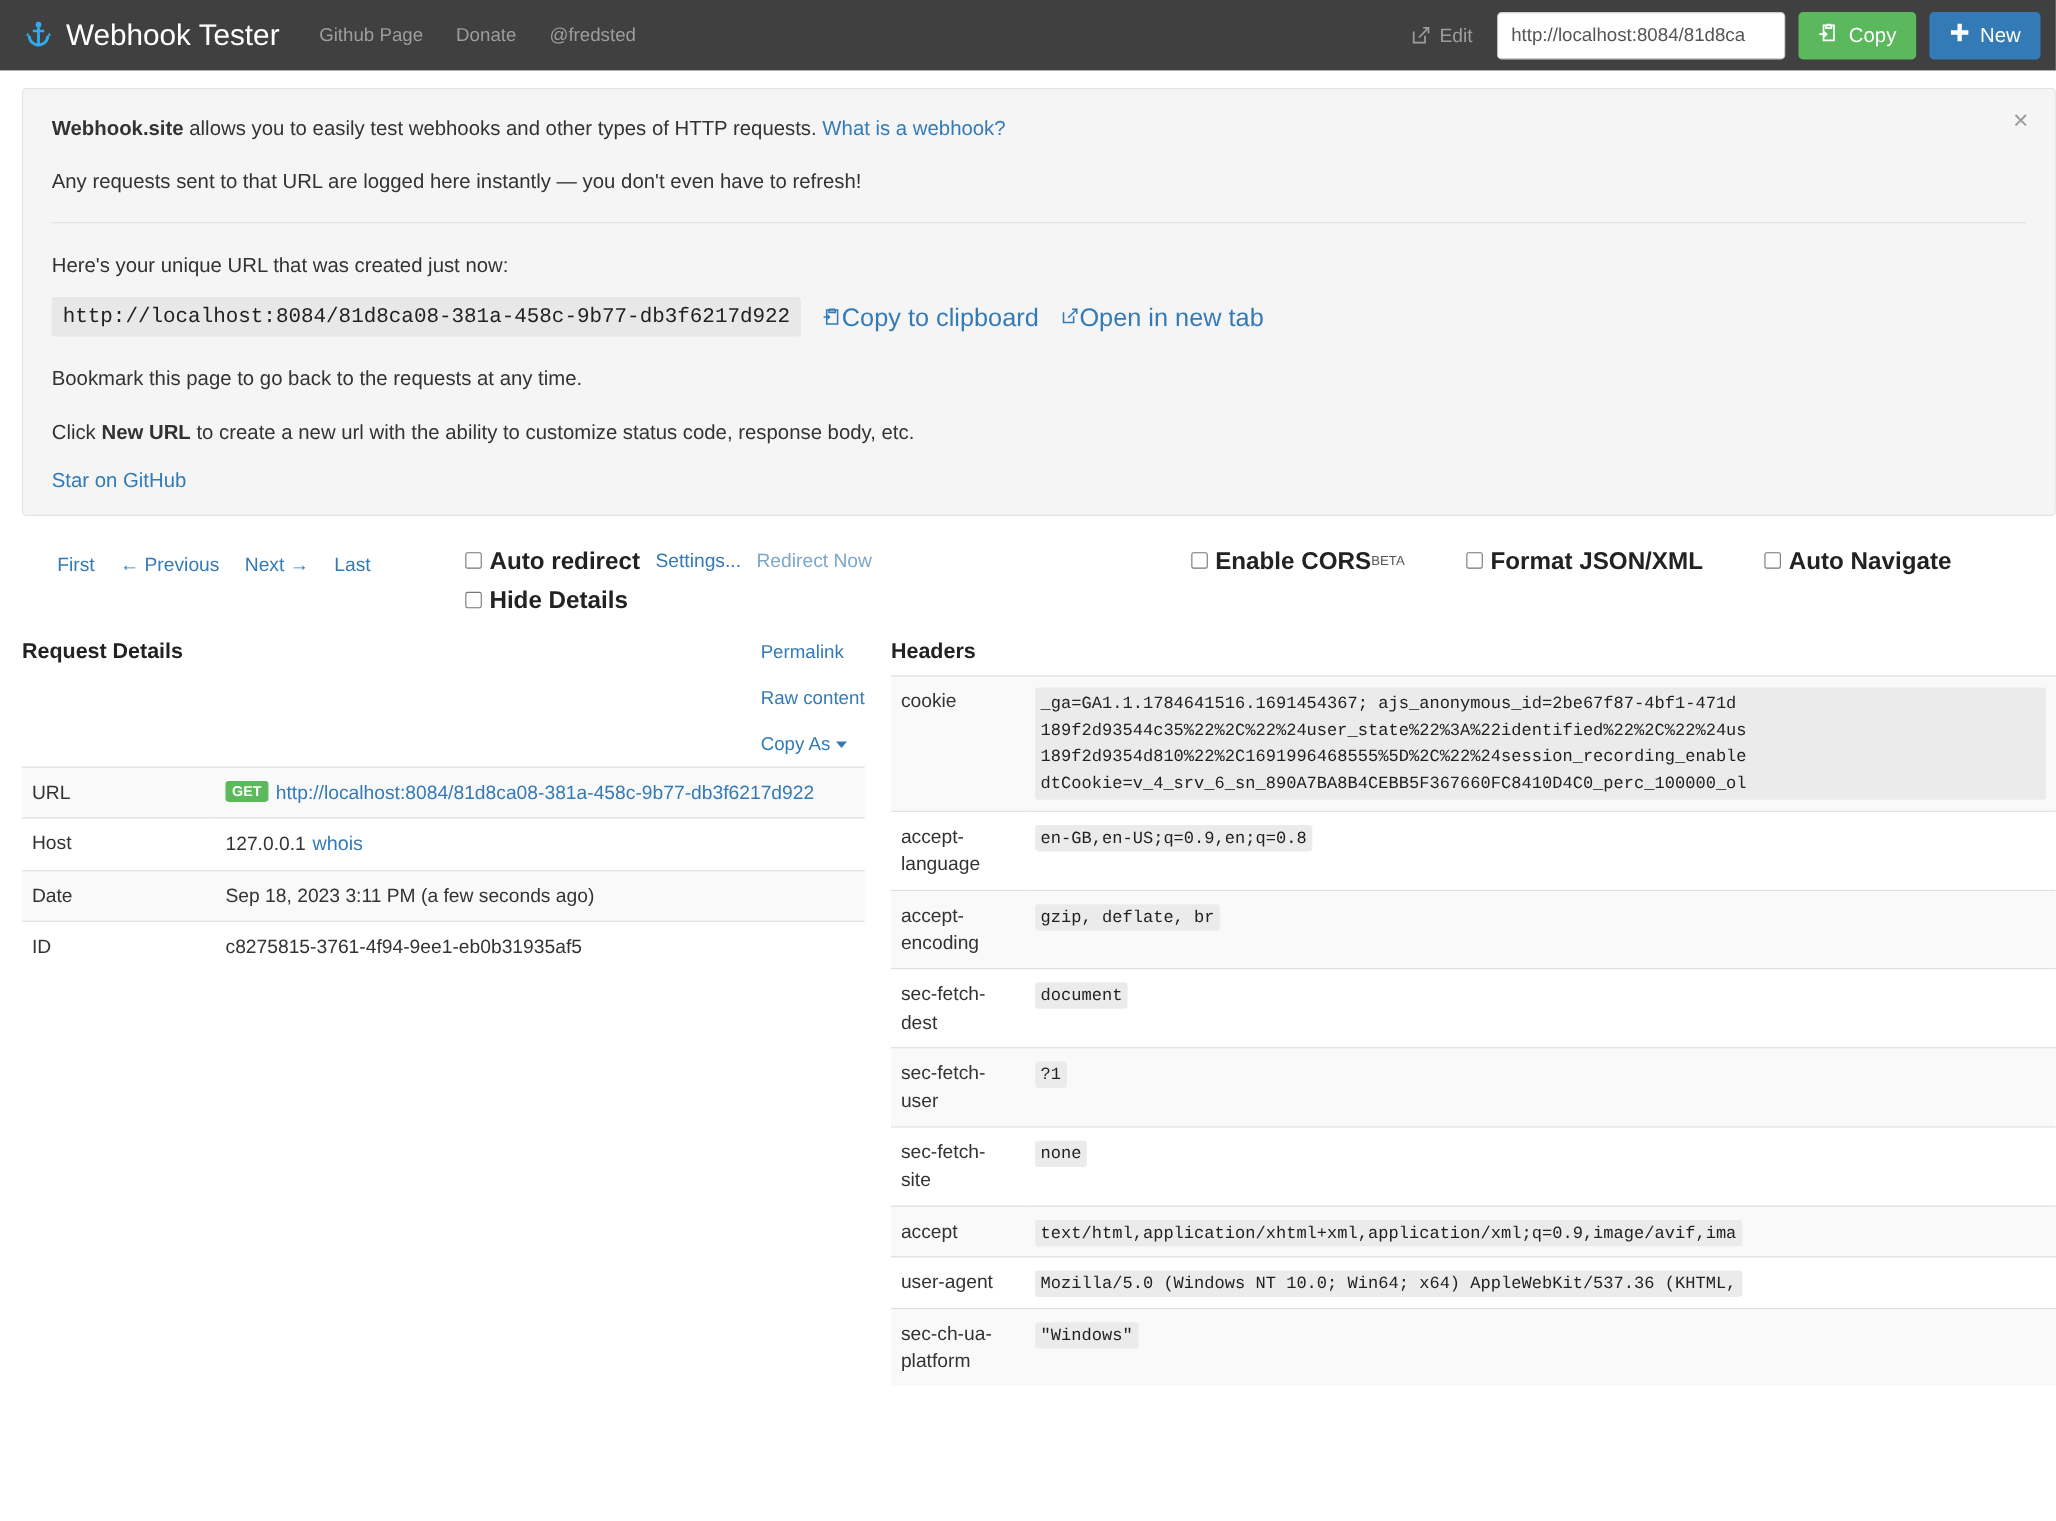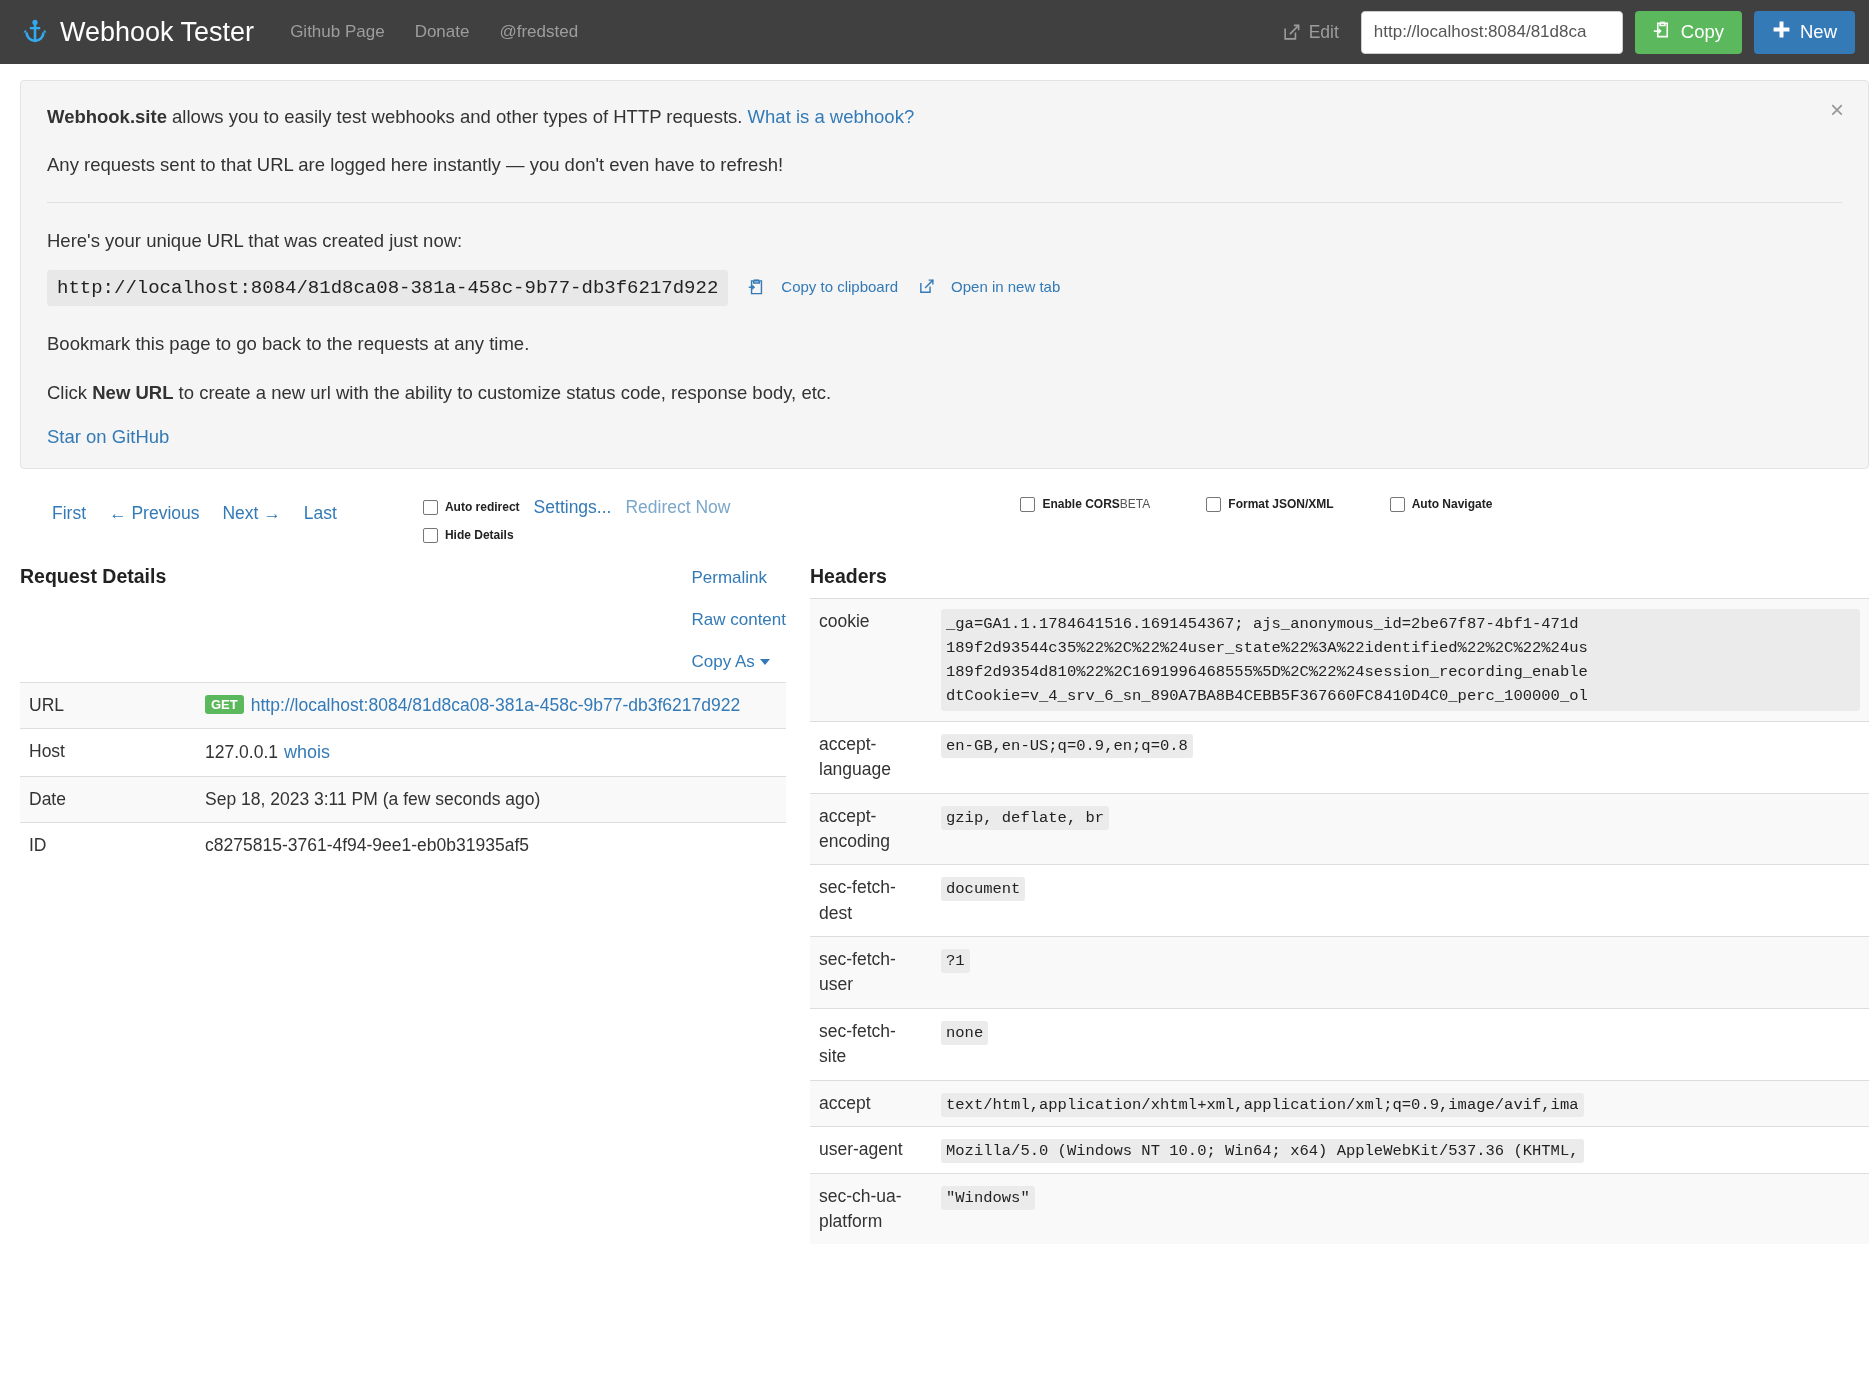--- a/index.html
+++ b/index.html
@@ -185,24 +185,24 @@
     background: #e8e8e8;
     font-family: "Liberation Mono", monospace;
     font-size: 19px;
     padding: 7px 10px;
     border-radius: 3px;
     color: #222222;
     white-space: nowrap;
   }
   .url-action {
     color: #337ab7;
-    font-size: 15px;
+    font-size: 23px;
     display: inline-flex;
     align-items: flex-start;
-    gap: 16px;
+    gap: 0;
     margin-left: 20px;
     white-space: nowrap;
   }
   .url-action svg { width: 17px; height: 17px; }
   .bookmark-text { font-size: 18.5px; margin-top: 24px !important; }
   .newurl-text { font-size: 18.5px; margin-top: 21px !important; }
   .newurl-text b { font-weight: bold; }
   .star-link { display: inline-block; margin-top: 19px; font-size: 18.5px; color: #337ab7; }
 
   
@@ -221,21 +221,21 @@
   .cbox {
     width: 15px; height: 15px;
     border: 1px solid #767676;
     border-radius: 2px;
     background: #ffffff;
     display: inline-block;
     margin-right: 7px;
     cursor: pointer;
     flex: 0 0 auto;
   }
-  .cklabel { font-size: 12px; font-weight: bold; color: #222222; white-space: nowrap; text-align: right; }
+  .cklabel { font-size: 22px; font-weight: bold; color: #222222; white-space: nowrap; text-align: right; }
   .inline-link { color: #337ab7; font-size: 17.5px; margin-left: 14px; white-space: nowrap; }
   .muted-link { color: #7ba7ca; font-size: 17.5px; margin-left: 14px; white-space: nowrap; }
   .beta { font-size: 12px; font-weight: normal; vertical-align: super; color: #555555; }
   .grp { display: flex; align-items: center; margin-left: 56px; }
   .grp-first { margin-left: 290px; }
 
   
   .content-cols {
     display: flex;
     margin: 22px 0 0 0;

